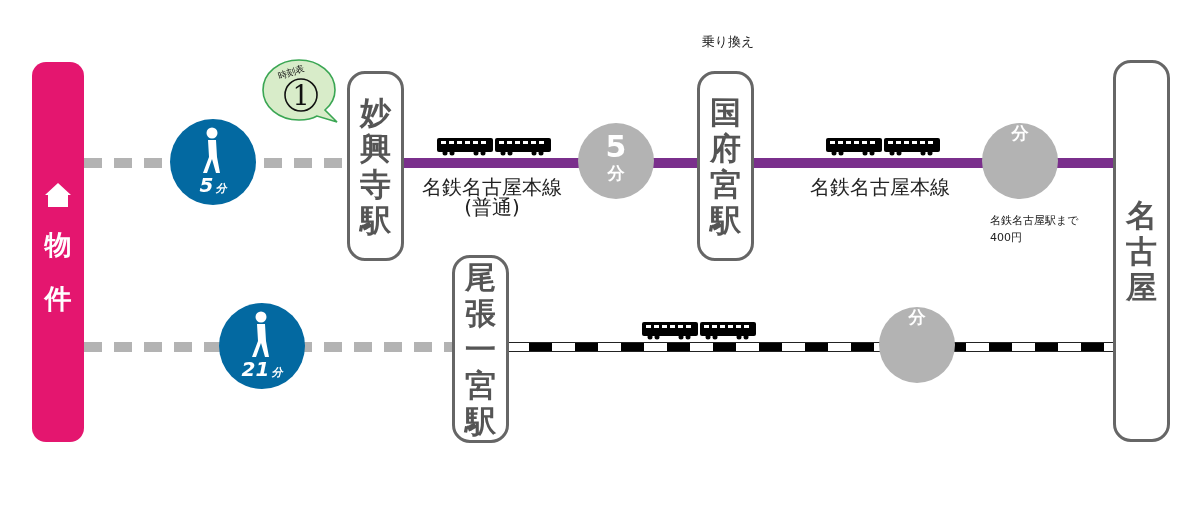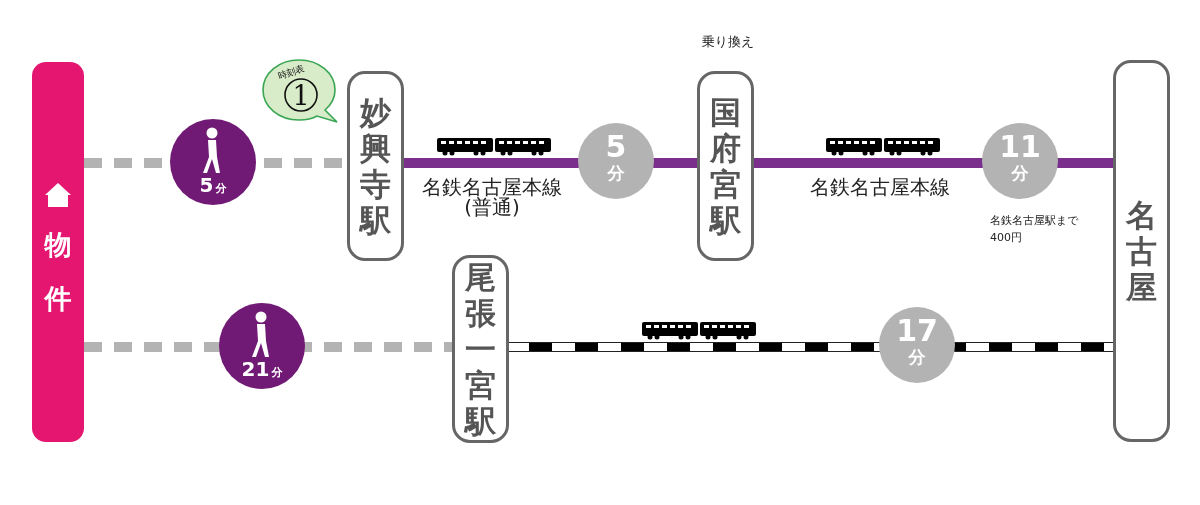--- a/index.html
+++ b/index.html
@@ -11,21 +11,21 @@
   .property { left: 32px; top: 62px; width: 52px; height: 380px; background: #e4166f;
               border-radius: 14px; }
   .property .house { position: absolute; left: 12px; top: 120px; width: 28px; height: 26px; }
   .property .vtext { position: absolute; left: 0; width: 52px; text-align: center; color: #fff;
                      font-weight: bold; font-size: 27px; line-height: 30px; }
 
   
   .dash { height: 10px; background-image: repeating-linear-gradient(90deg, #b3b3b3 0 18px, transparent 18px 30px); }
 
   
-  .walk { width: 86px; height: 86px; border-radius: 50%; background: #701a75; }
+  .walk { width: 86px; height: 86px; border-radius: 50%; background: #0369a1; font-style: italic; }
   .walk svg { position: absolute; left: 30px; top: 8px; }
   .walk .mins { position: absolute; left: 0; width: 86px; bottom: 8px; text-align: center; color: #fff; font-weight: bold; }
   .walk .mins .n { font-size: 20px; }
   .walk .mins .u { font-size: 11px; margin-left: 2px; }
 
   
   .station { border: 3px solid #666; border-radius: 18px; background: #fff; box-sizing: border-box;
              display: flex; flex-direction: column; align-items: center; justify-content: center; }
   .station span { display: block; color: #555; font-weight: bold; font-size: 31px; line-height: 36px; }
 
@@ -201,25 +201,23 @@
       <rect x="95" y="4" width="5" height="3"></rect>
       <rect x="103" y="4" width="5" height="3"></rect>
   </g>
 </svg>
 
 <div class="abs ride" style="left:578px; top:123px;">
   <span class="n">5</span>
   <span class="u">分</span>
 </div>
 <div class="abs ride" style="left:982px; top:123px;">
-  <span class="n">11</span>
   <span class="u">分</span>
 </div>
 <div class="abs ride" style="left:879px; top:307px;">
-  <span class="n">17</span>
   <span class="u">分</span>
 </div>
 
 <div class="abs label" style="left:412px; top:177px; width:160px;">
   <div>名鉄名古屋本線</div>
   <div>(普通)</div>
 </div>
 <div class="abs label" style="left:790px; top:177px; width:180px;">
   <div>名鉄名古屋本線</div>
 </div>

